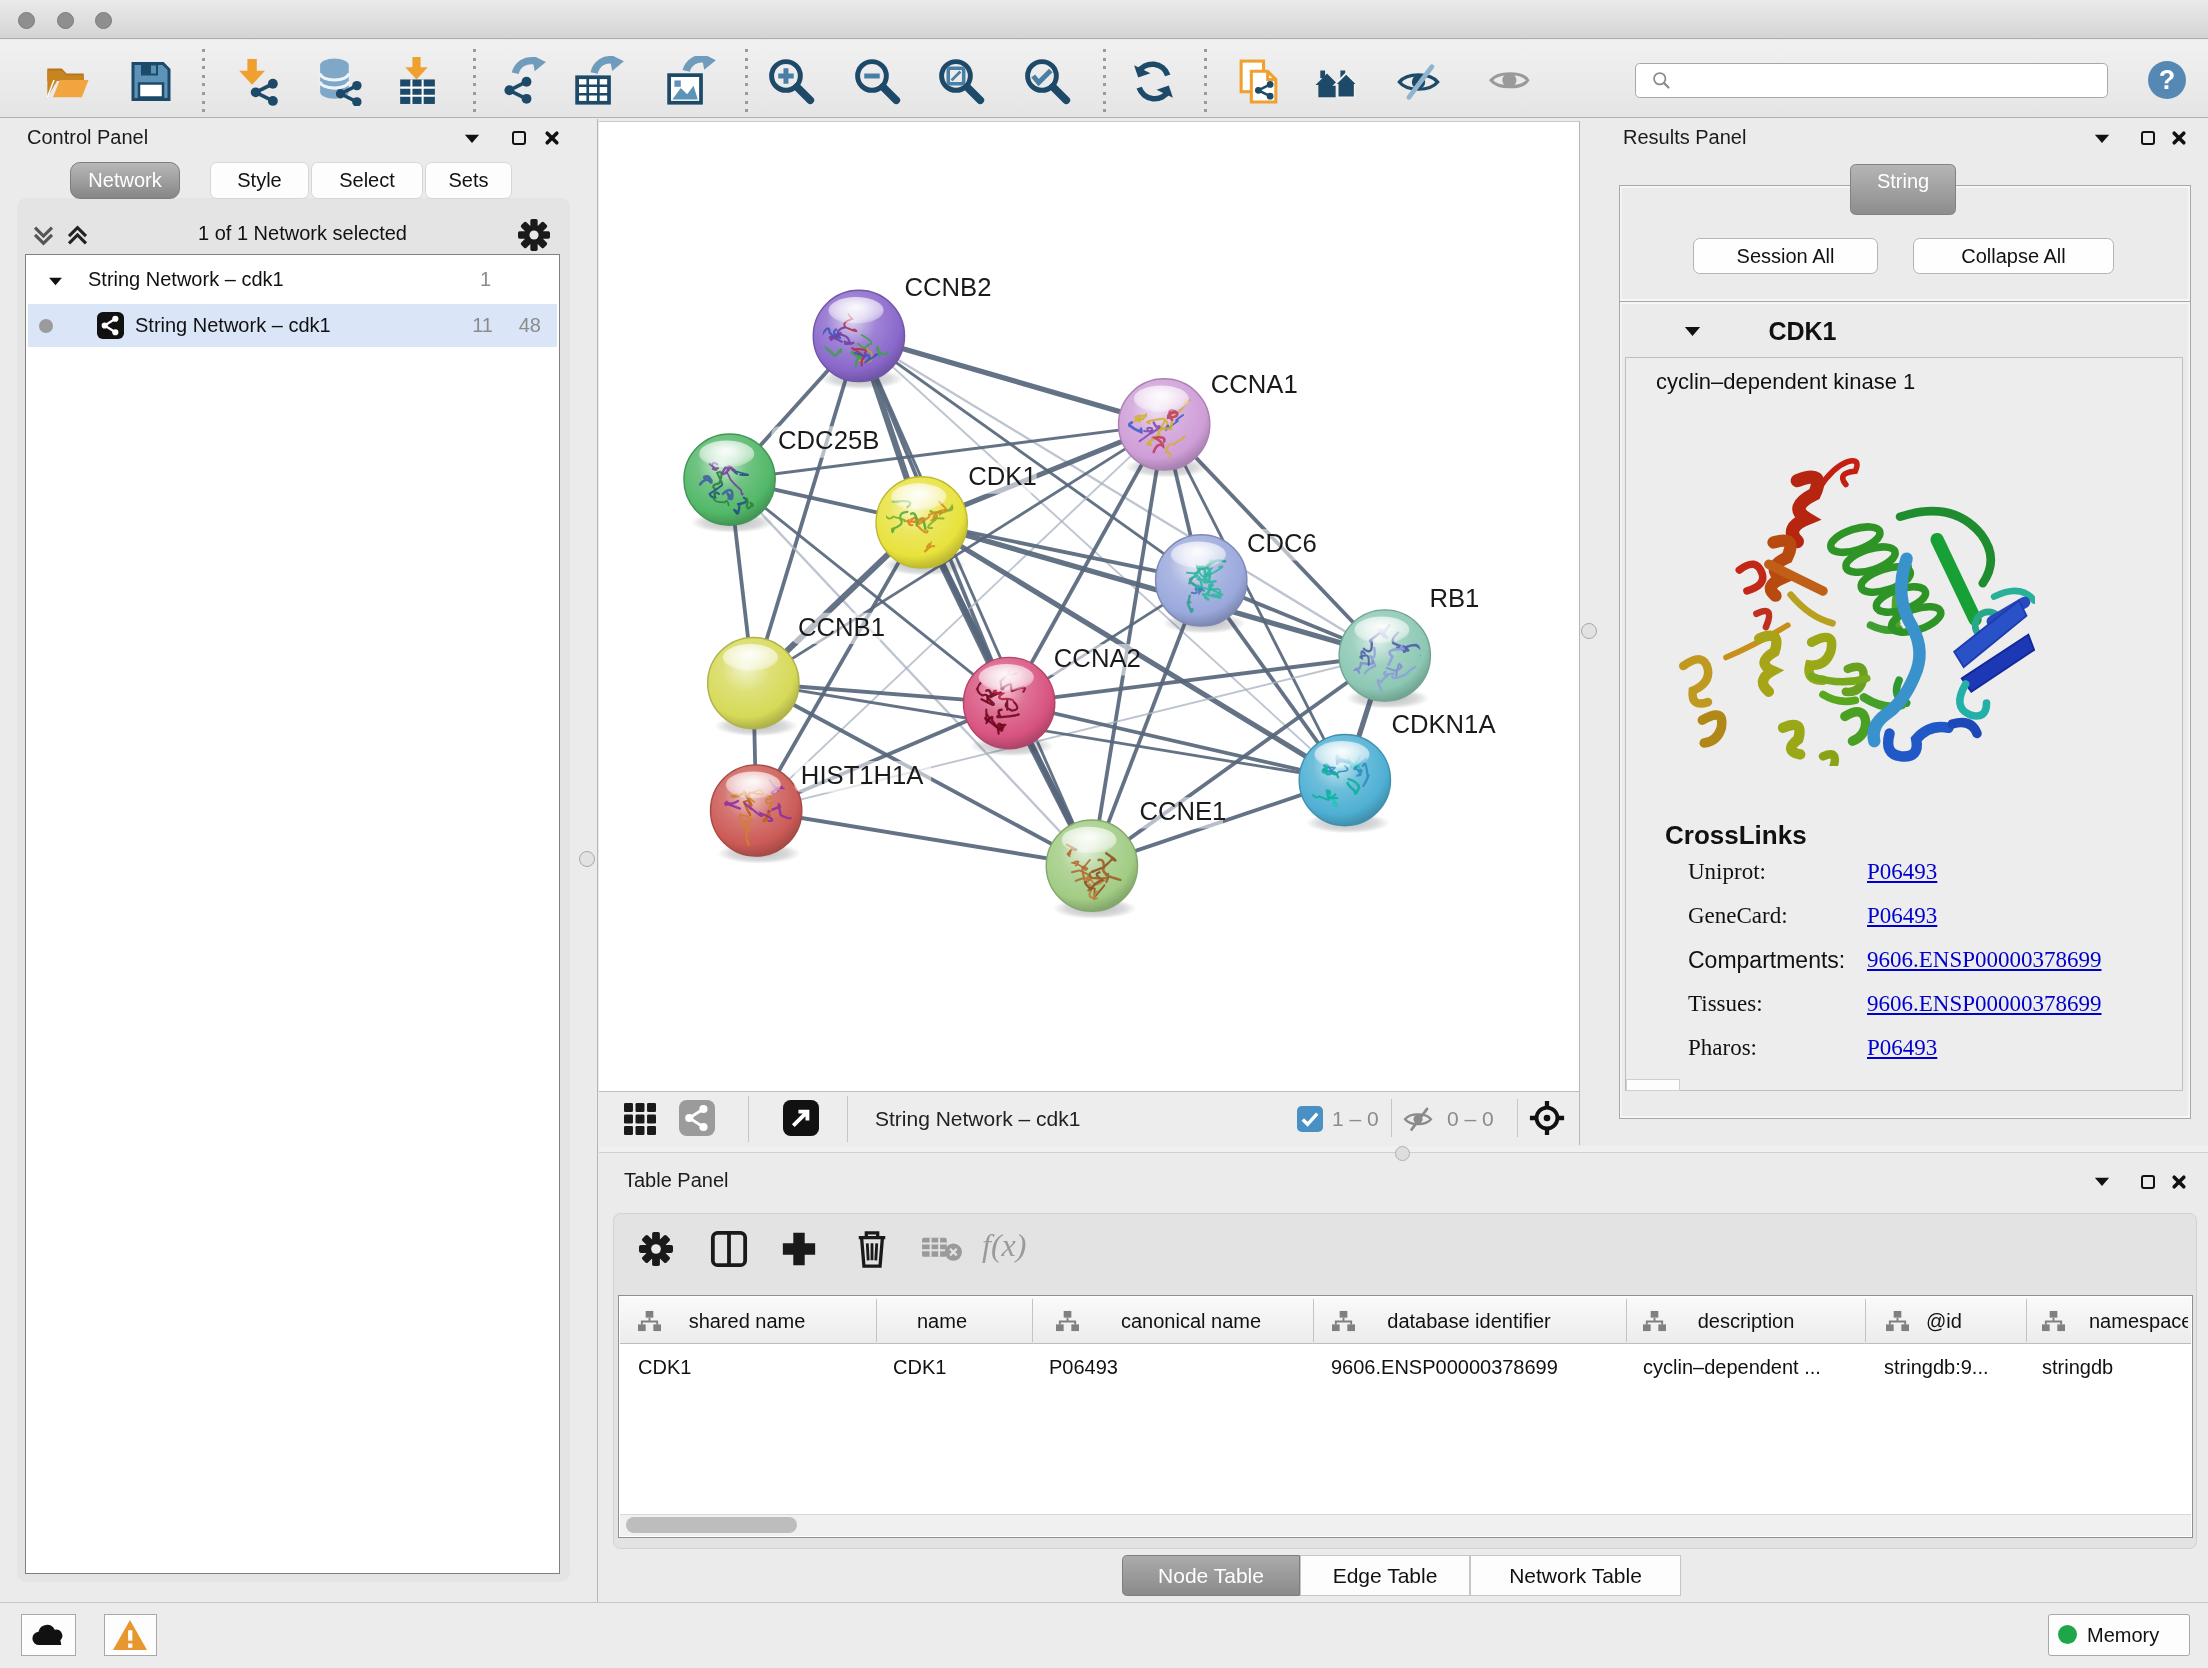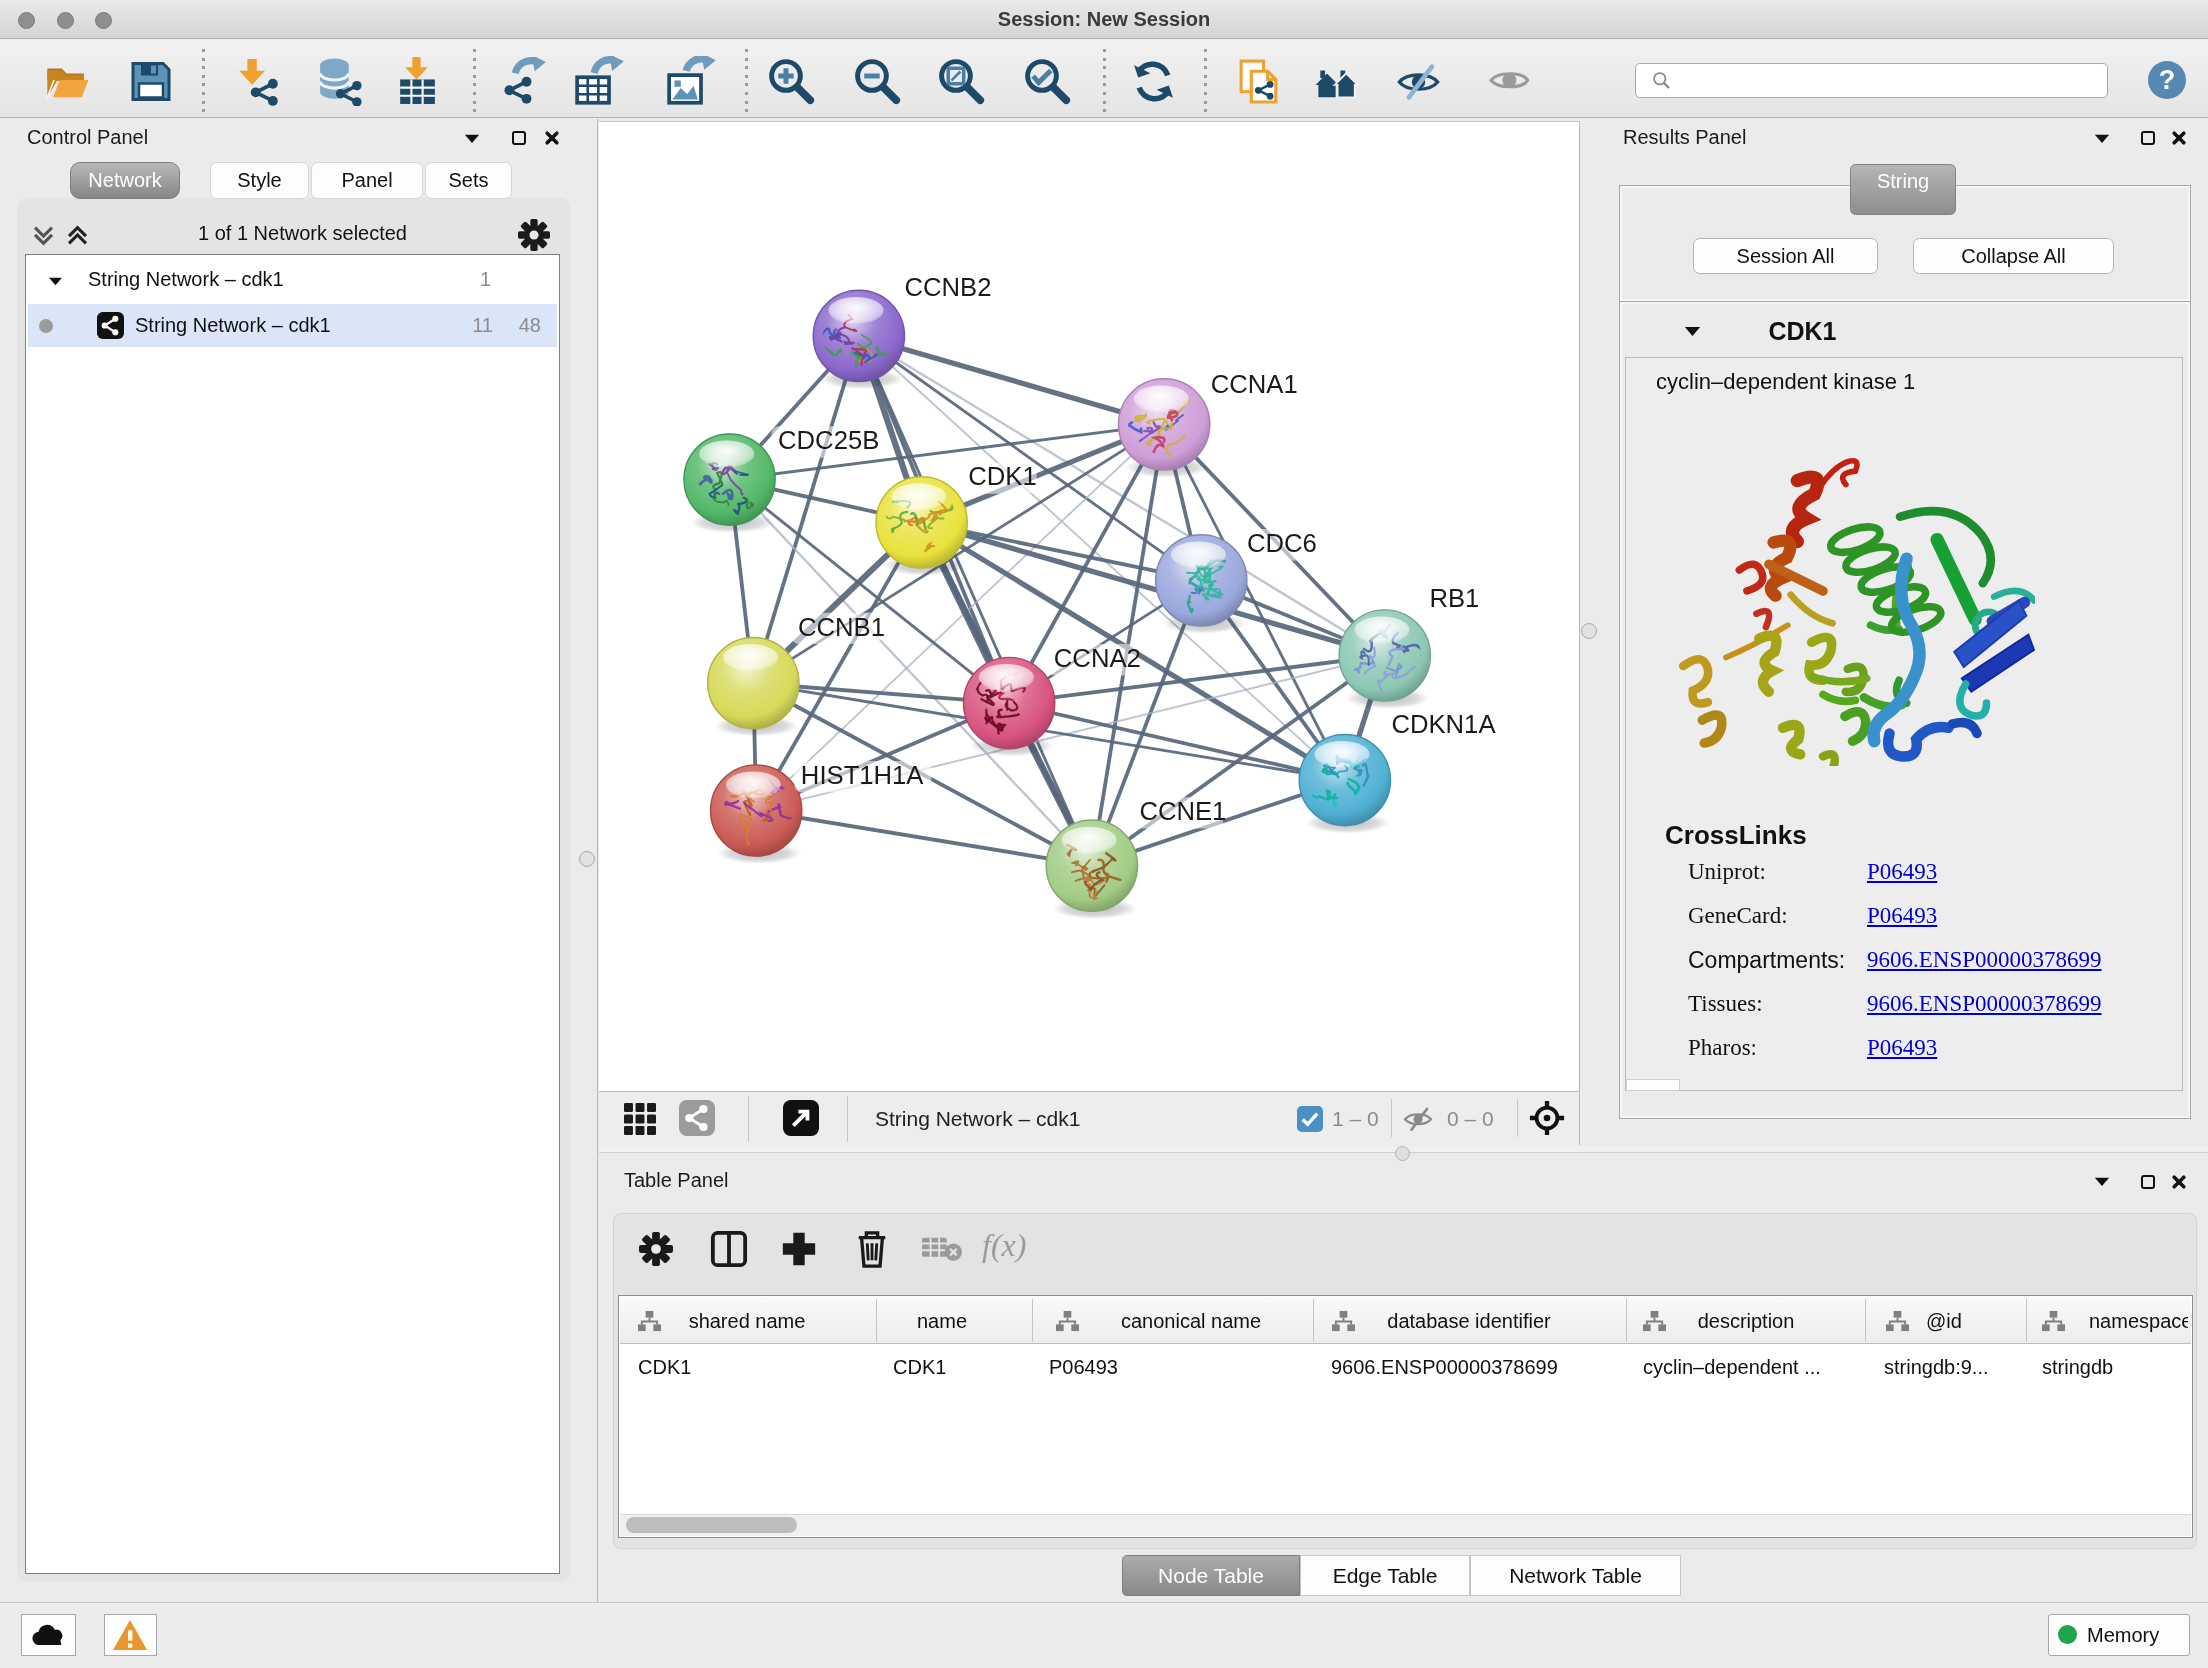--- a/index.html
+++ b/index.html
@@ -2,21 +2,20 @@
 <html style="font-size:15px"><head><meta charset="utf-8"><style>
 *{margin:0;padding:0;box-sizing:border-box}
 html,body{width:2208px;height:1668px;overflow:hidden;font-family:"Liberation Sans",sans-serif;background:#ebebeb}
 .abs{position:absolute}
 </style></head><body>
 <div class="abs" style="left:0;top:0;width:2208px;height:1668px;background:#ebebeb;overflow:hidden">
     <div class="abs" style="left:0;top:0;width:2208px;height:39px;background:linear-gradient(#eaeaea,#d4d4d4);border-bottom:1px solid #adadad"></div>
     <div class="abs" style="left:18px;top:12.4px;width:17px;height:17px;border-radius:50%;background:#8f8f8f;border:1px solid #7b7b7b"></div>
     <div class="abs" style="left:57px;top:12.4px;width:17px;height:17px;border-radius:50%;background:#8f8f8f;border:1px solid #7b7b7b"></div>
     <div class="abs" style="left:95px;top:12.4px;width:17px;height:17px;border-radius:50%;background:#8f8f8f;border:1px solid #7b7b7b"></div>
-    <div class="abs" style="left:0;top:7.6px;width:2208px;text-align:center;font-size:20px;font-weight:bold;color:#3a3a3a">Session: New Session</div>
     <div class="abs" style="left:0;top:40px;width:2208px;height:78px;background:linear-gradient(#f1f1f1,#e5e5e5);border-bottom:1px solid #b2b2b2"></div>
     <svg style="position:absolute;left:41px;top:59px" width="51" height="46" viewBox="0 0 48 48">
       <path d="M4 10 h15 l5 5 h18 v8 H4 z" fill="#b5741c"></path>
       <path d="M4 40 V12 h15 l5 5 h18 v6 h-28 z" fill="#c8851f"></path>
       <path d="M10 40 17 22 h30 l-7 18 z" fill="#f2a43e"></path>
       <path d="M4 40 11 22" stroke="#fff" stroke-width="1.5"></path>
     </svg>
     <svg style="position:absolute;left:127px;top:57px" width="48" height="49" viewBox="0 0 48 48">
       <path d="M6 6 h30 l6 6 v30 H6 z" fill="#5e93b8" stroke="#1d4a68" stroke-width="3"></path>
       <rect x="14" y="6" width="17" height="12" fill="#1d4a68"></rect>
@@ -159,21 +158,21 @@
     <svg style="position:absolute;left:464px;top:134px" width="16" height="9.5" viewBox="0 0 20 12">
       <path d="M1 1 h18 L10 11.5 z" fill="#111"></path>
     </svg>
     <div style="position:absolute;left:512px;top:131px;width:14.3px;height:14.3px;border:2.4px solid #111;border-radius:2.9px"></div>
     <svg style="position:absolute;left:544px;top:130px" width="16" height="16" viewBox="0 0 20 20">
       <path d="M4 4 16 16 M16 4 4 16" stroke="#111" stroke-width="4.5" stroke-linecap="round"></path>
     </svg>
     <div class="abs" style="left:17px;top:198px;width:553px;height:1384px;background:#e4e4e4;border-radius:9.5px"></div>
     <div class="abs" style="left:70px;top:162px;width:110px;height:37px;background:linear-gradient(#b8b8b8,#868686);color:#fff;border:1px solid #7e7e7e;border-radius:10px;font-size:20px;text-align:center;line-height:35px">Network</div>
     <div class="abs" style="left:210px;top:162px;width:99px;height:37px;background:#fdfdfd;color:#111;border:1px solid #d6d6d6;border-radius:6.7px;font-size:20px;text-align:center;line-height:35px">Style</div>
-    <div class="abs" style="left:311px;top:162px;width:112px;height:37px;background:#fdfdfd;color:#111;border:1px solid #d6d6d6;border-radius:6.7px;font-size:20px;text-align:center;line-height:35px">Panel</div>
+    <div class="abs" style="left:311px;top:162px;width:112px;height:37px;background:#fdfdfd;color:#111;border:1px solid #d6d6d6;border-radius:6.7px;font-size:20px;text-align:center;line-height:35px">Select</div>
     <div class="abs" style="left:425px;top:162px;width:87px;height:37px;background:#fdfdfd;color:#111;border:1px solid #d6d6d6;border-radius:6.7px;font-size:20px;text-align:center;line-height:35px">Sets</div>
     <svg style="position:absolute;left:31px;top:224px" width="25" height="23" viewBox="0 0 20 19">
       <path d="M3 3 10 10 17 3 M3 9 10 16 17 9" stroke="#555" stroke-width="2.6" fill="none"></path>
     </svg>
     <svg style="position:absolute;left:65px;top:224px" width="25" height="23" viewBox="0 0 20 19">
       <path d="M3 10 10 3 17 10 M3 16 10 9 17 16" stroke="#222" stroke-width="2.6" fill="none"></path>
     </svg>
     <div class="abs" style="left:122px;top:222px;width:361px;text-align:center;font-size:20px;color:#111">1 of 1 Network selected</div>
     <svg style="position:absolute;left:518px;top:219px" width="32" height="32" viewBox="-14 -14 28 28">
       <g fill="#1a1a1a">

